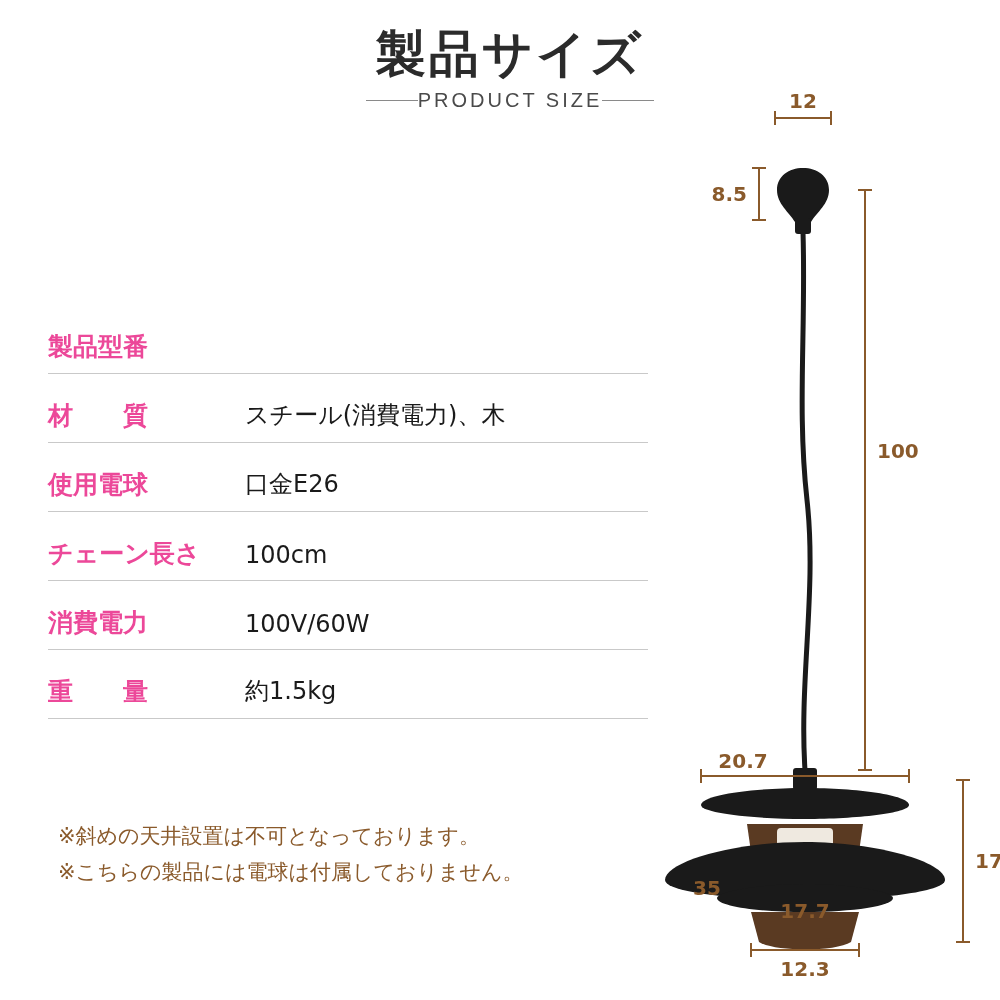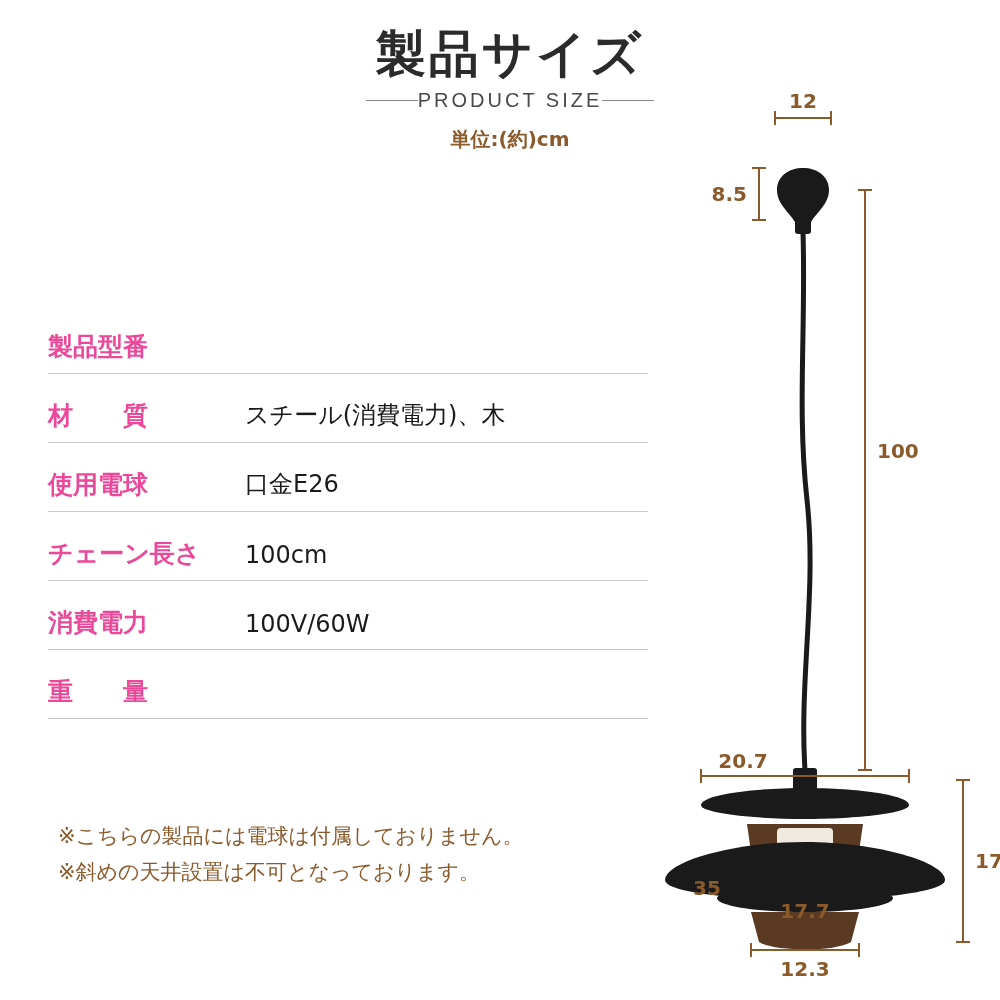--- a/index.html
+++ b/index.html
@@ -108,21 +108,20 @@
 </head>
 <body>
 
 <div id="title-block">
   <div id="title-main">製品サイズ</div>
   <div id="subtitle-row">
     <span class="sub-rule"></span>
     <span id="title-sub">PRODUCT SIZE</span>
     <span class="sub-rule"></span>
   </div>
-  <div id="unit-note">単位:(約)cm</div>
 </div>
 
 <div id="spec-table">
   <div class="spec-row">
     <div class="spec-label">製品型番</div>
   </div>
   <div class="spec-row">
     <div class="spec-label">材　　質</div>
     <div class="spec-value">スチール(消費電力)、木</div>
   </div>
@@ -133,26 +132,27 @@
   <div class="spec-row">
     <div class="spec-label">チェーン長さ</div>
     <div class="spec-value">100cm</div>
   </div>
   <div class="spec-row">
     <div class="spec-label">消費電力</div>
     <div class="spec-value">100V/60W</div>
   </div>
   <div class="spec-row">
     <div class="spec-label">重　　量</div>
+    <div class="spec-value">約1.5kg</div>
   </div>
 </div>
 
 <div id="notes">
+  <div>※斜めの天井設置は不可となっております。</div>
   <div>※こちらの製品には電球は付属しておりません。</div>
-  <div>※斜めの天井設置は不可となっております。</div>
 </div>
 
 <div id="diagram">
 <svg width="380" height="900" viewBox="0 0 380 900" xmlns="http://www.w3.org/2000/svg">
 
   <g>
     <path class="lamp-black" d="M122,110 C122,96 134,88 148,88 C162,88 174,96 174,110
                                  C174,124 162,132 156,142 L140,142 C134,132 122,124 122,110 Z"></path>
     <rect class="lamp-black" x="140" y="138" width="16" height="16" rx="3"></rect>
   </g>

